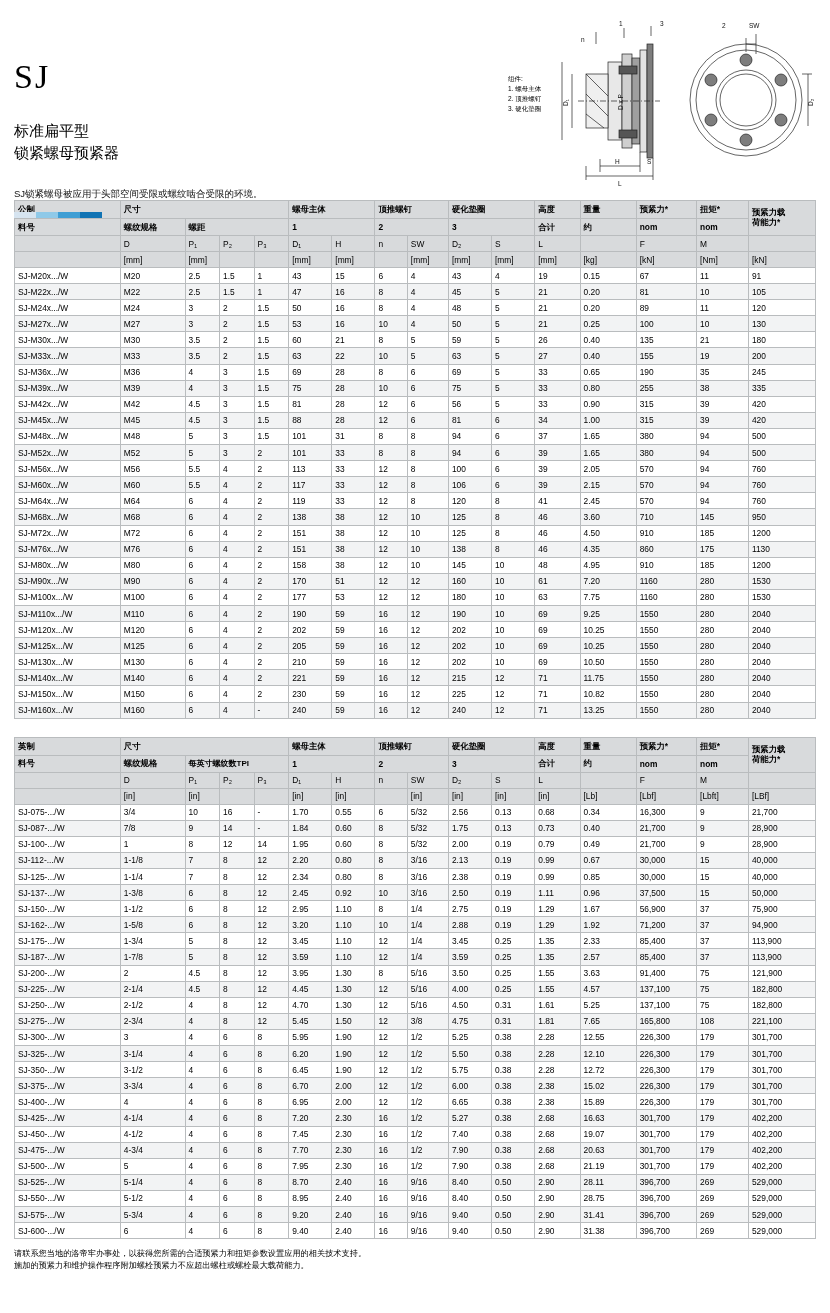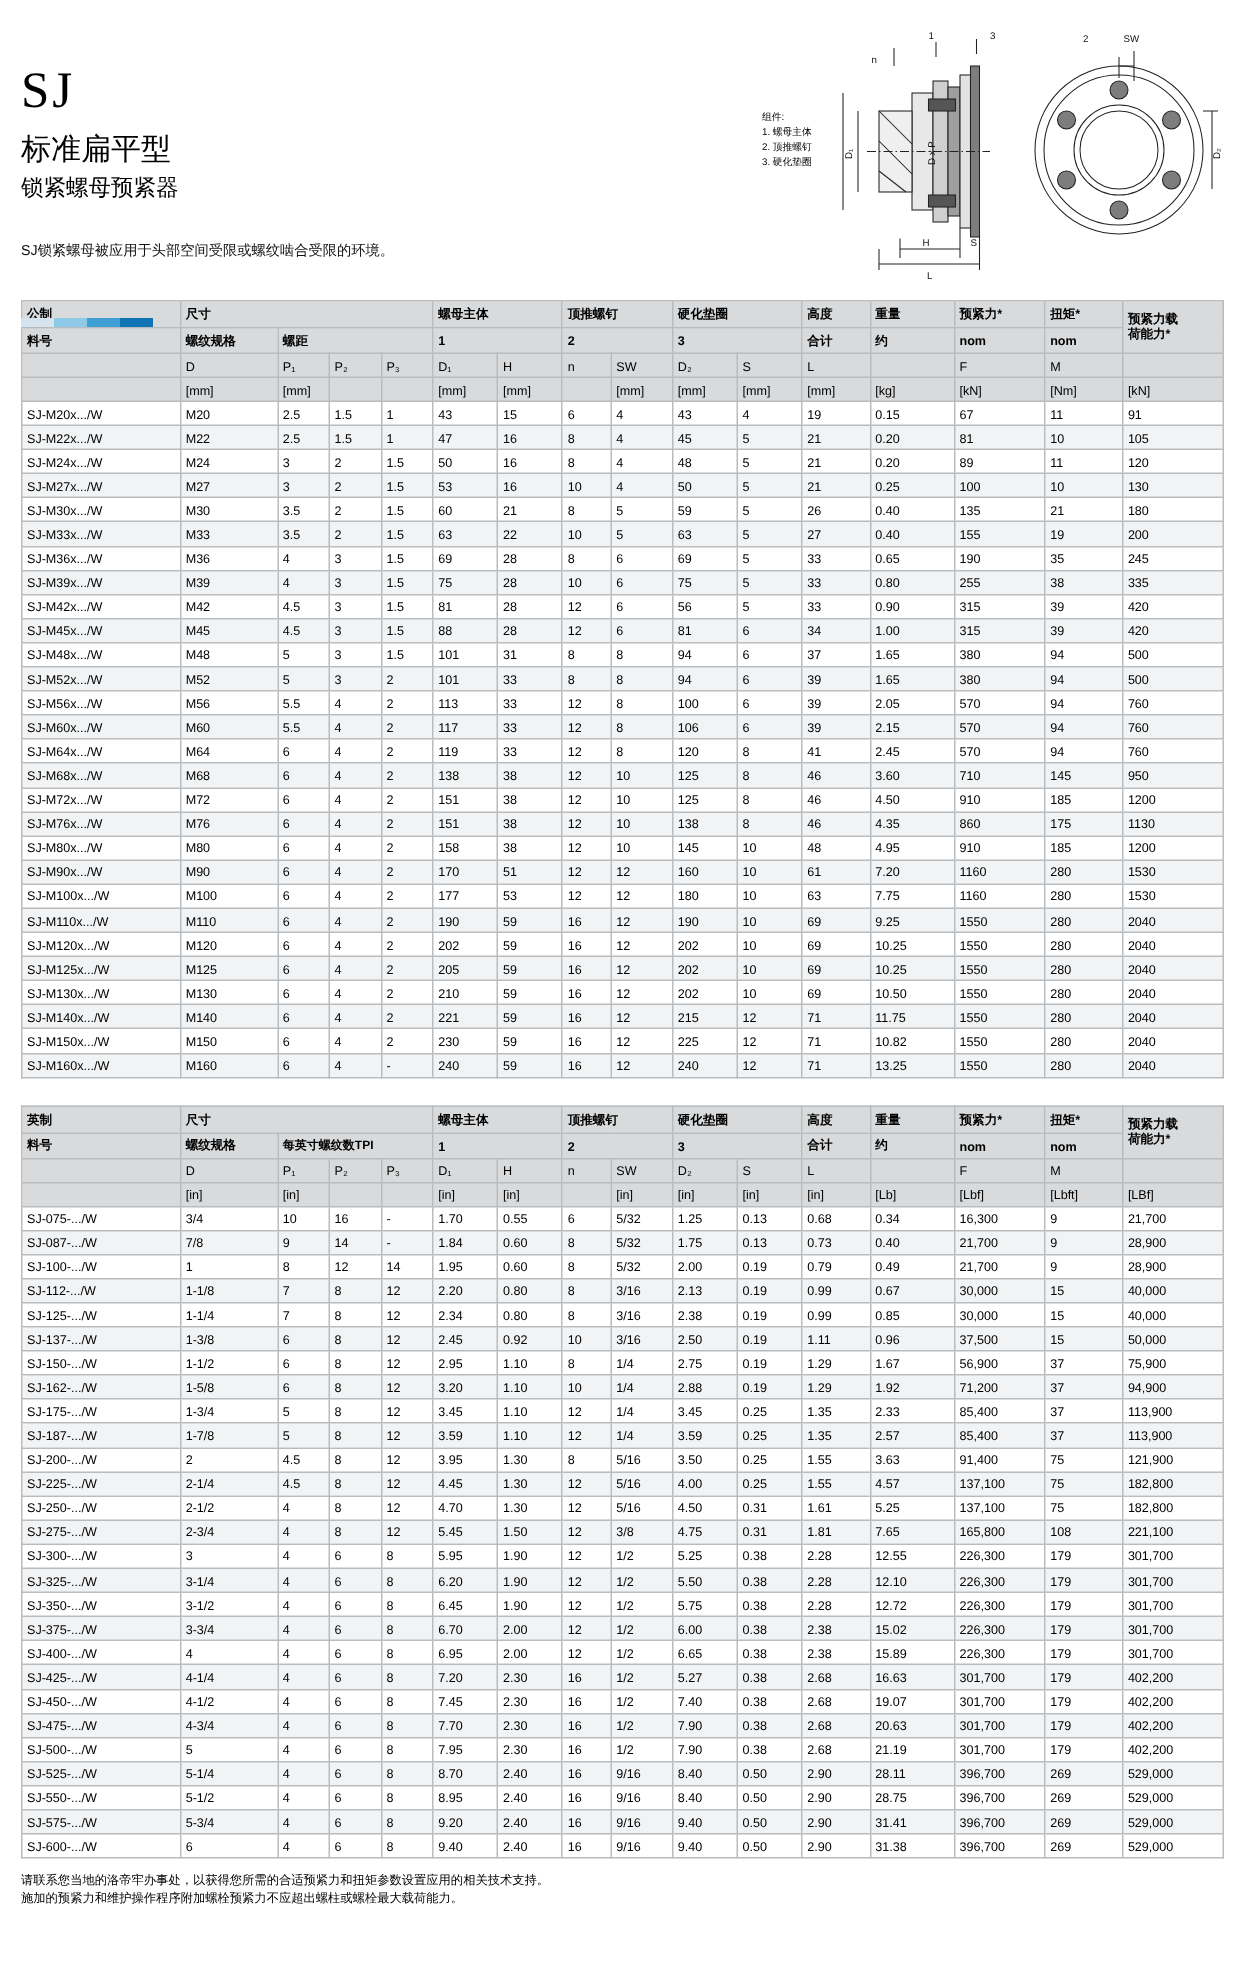--- a/index.html
+++ b/index.html
@@ -6,23 +6,23 @@
   body{
     width:830px;height:1313px;background:#ffffff;
     font-family:"Liberation Sans",sans-serif;
     color:#000;
     -webkit-font-smoothing:antialiased;
   }
   .page{position:relative;width:830px;height:1313px;box-sizing:border-box;padding:0;}
 
   
   .header{position:relative;height:200px;}
-  .title-block{position:absolute;left:14px;top:44px;}
+  .title-block{position:absolute;left:14px;top:60px;}
   .sj-title{font-size:34px;letter-spacing:2px;font-family:"Liberation Serif",serif;line-height:1;}
-  .sub1{font-size:20px;margin-top:8px;line-height:1.45;}
+  .sub1{font-size:15px;margin-top:26px;line-height:1.45;}
   .sub2{font-size:15px;line-height:1.45;}
   .desc{font-size:9.5px;margin-top:24px;color:#111;}
 
   
   .drawing{position:absolute;left:500px;top:14px;width:320px;height:175px;}
   .legend{position:absolute;left:8px;top:60px;font-size:6.5px;line-height:1.55;}
 
   
   table{border-collapse:collapse;table-layout:fixed;}
   .tbl{width:802px;margin:0 0 0 14px;font-size:8.4px;}
@@ -812,21 +812,21 @@
         <tr>
           <td>SJ-075-.../W</td>
           <td>3/4</td>
           <td>10</td>
           <td>16</td>
           <td>-</td>
           <td>1.70</td>
           <td>0.55</td>
           <td>6</td>
           <td>5/32</td>
-          <td>1.25</td>
+          <td>2.56</td>
           <td>0.13</td>
           <td>0.68</td>
           <td>0.34</td>
           <td>16,300</td>
           <td>9</td>
           <td>21,700</td>
         </tr>
         <tr>
           <td>SJ-087-.../W</td>
           <td>7/8</td>

